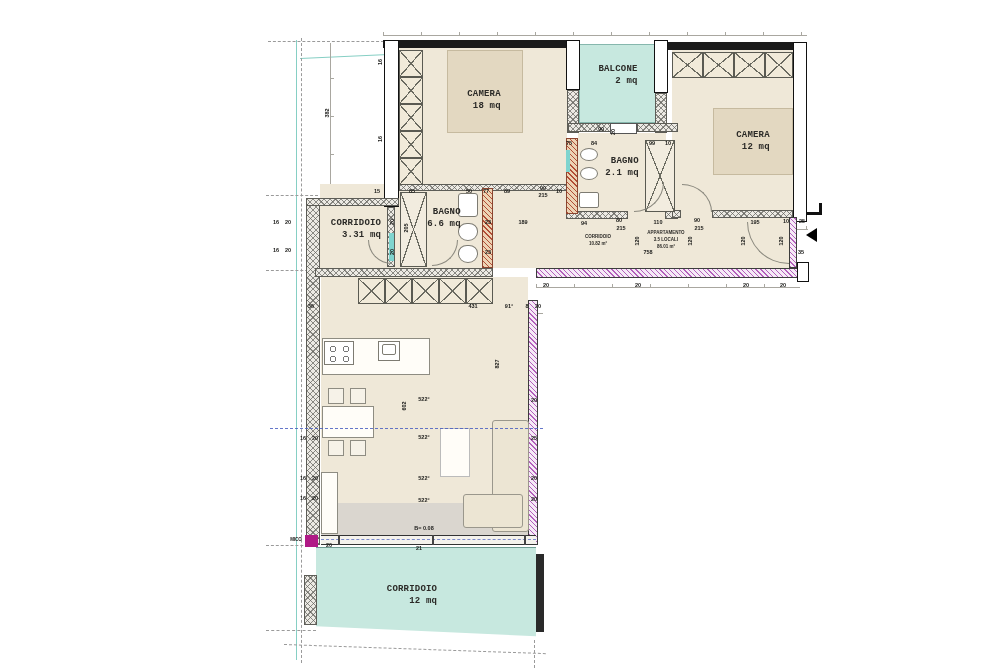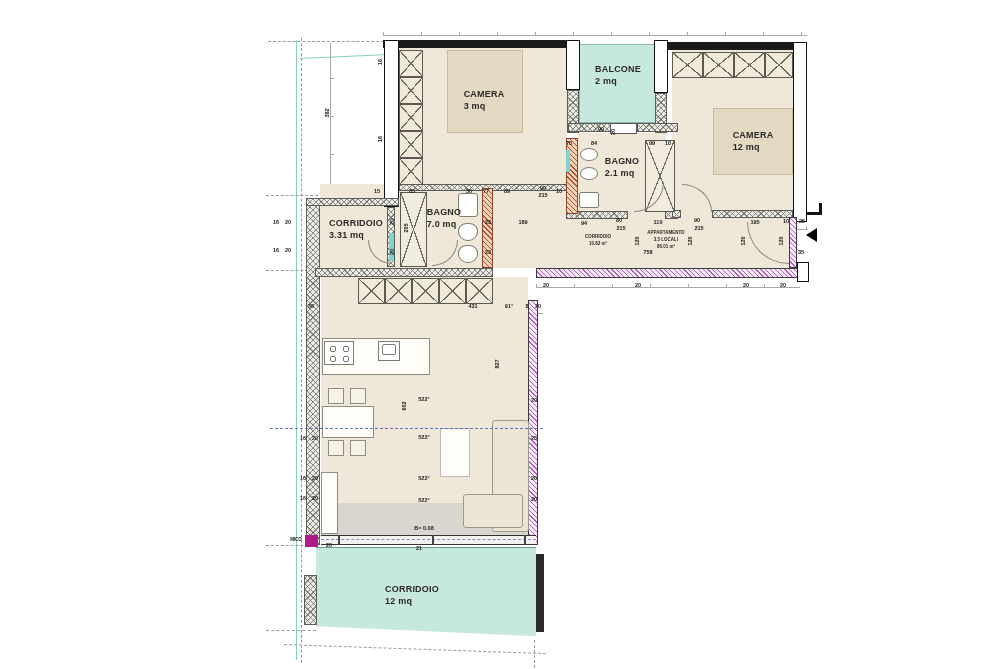--- a/index.html
+++ b/index.html
@@ -34,22 +34,22 @@
   
   .dashv{width:0;border-left:1px dashed #9a9a9a;}
   .dashh{height:0;border-top:1px dashed #9a9a9a;}
   .blue{height:0;border-top:1.5px dashed #4a5fc0;opacity:.85;}
   .tealline{background:#86cfc4;}
   .dimline{box-sizing:border-box;border-bottom:1px solid #a9a7a0;
     background:repeating-linear-gradient(90deg,#a9a7a0 0 1px,transparent 1px 38px);height:4px;}
   .dimlinev{box-sizing:border-box;border-left:1px solid #a9a7a0;
     background:repeating-linear-gradient(0deg,#a9a7a0 0 1px,transparent 1px 38px);width:4px;}
   
-  .rlabel{position:absolute;transform:translate(-50%,-50%);text-align:left;font-weight:bold;
-          color:#2b2a27;font-size:9px;line-height:1.3;letter-spacing:.2px;white-space:nowrap;}
+  .rlabel{position:absolute;transform:translate(-50%,-50%);text-align:right;font-weight:bold;
+          color:#2b2a27;font-size:9px;line-height:1.3;letter-spacing:.2px;white-space:nowrap;font-family:Liberation Mono, monospace;}
   .slabel{position:absolute;transform:translate(-50%,-50%);text-align:center;font-weight:bold;
           color:#2b2a27;font-size:4.5px;line-height:1.5;white-space:nowrap;}
   .dim{position:absolute;transform:translate(-50%,-50%);font-size:5.5px;font-weight:bold;
        color:#20201e;white-space:nowrap;}
   .rv{transform:translate(-50%,-50%) rotate(-90deg);}
   .tri{width:0;height:0;border-top:7px solid transparent;border-bottom:7px solid transparent;
        border-right:11px solid #000;}
 </style>
 </head>
 <body>
@@ -178,37 +178,37 @@
   <div class="abs arc" style="left:634px;top:182px;width:30px;height:30px;border-right-width:1px;border-bottom-width:1px;border-bottom-right-radius:100%;"></div>
   <div class="abs arc" style="left:682px;top:184px;width:30px;height:28px;border-top-width:1px;border-right-width:1px;border-top-right-radius:100%;"></div>
   <div class="abs arc" style="left:432px;top:240px;width:26px;height:26px;border-right-width:1px;border-bottom-width:1px;border-bottom-right-radius:100%;"></div>
   <div class="abs arc" style="left:368px;top:240px;width:24px;height:24px;border-left-width:1px;border-bottom-width:1px;border-bottom-left-radius:100%;"></div>
   <div class="abs tri" style="left:806px;top:228px;"></div>
 
   <div class="abs blue" style="left:270px;top:428px;width:273px;"></div>
 
   <div class="rlabel" style="left:484px;top:101px;">
     <span>CAMERA</span><br>
-    <span>3 mq</span>
+    <span>18 mq</span>
   </div>
   <div class="rlabel" style="left:618px;top:76px;">
     <span>BALCONE</span><br>
     <span>2 mq</span>
   </div>
   <div class="rlabel" style="left:753px;top:142px;">
     <span>CAMERA</span><br>
     <span>12 mq</span>
   </div>
   <div class="rlabel" style="left:622px;top:168px;">
     <span>BAGNO</span><br>
     <span>2.1 mq</span>
   </div>
   <div class="rlabel" style="left:444px;top:219px;">
     <span>BAGNO</span><br>
-    <span>7.0 mq</span>
+    <span>6.6 mq</span>
   </div>
   <div class="rlabel" style="left:356px;top:230px;">
     <span>CORRIDOIO</span><br>
     <span>3.31 mq</span>
   </div>
   <div class="rlabel" style="left:412px;top:596px;">
     <span>CORRIDOIO</span><br>
     <span>12 mq</span>
   </div>
   <div class="slabel" style="left:598px;top:241px;">

